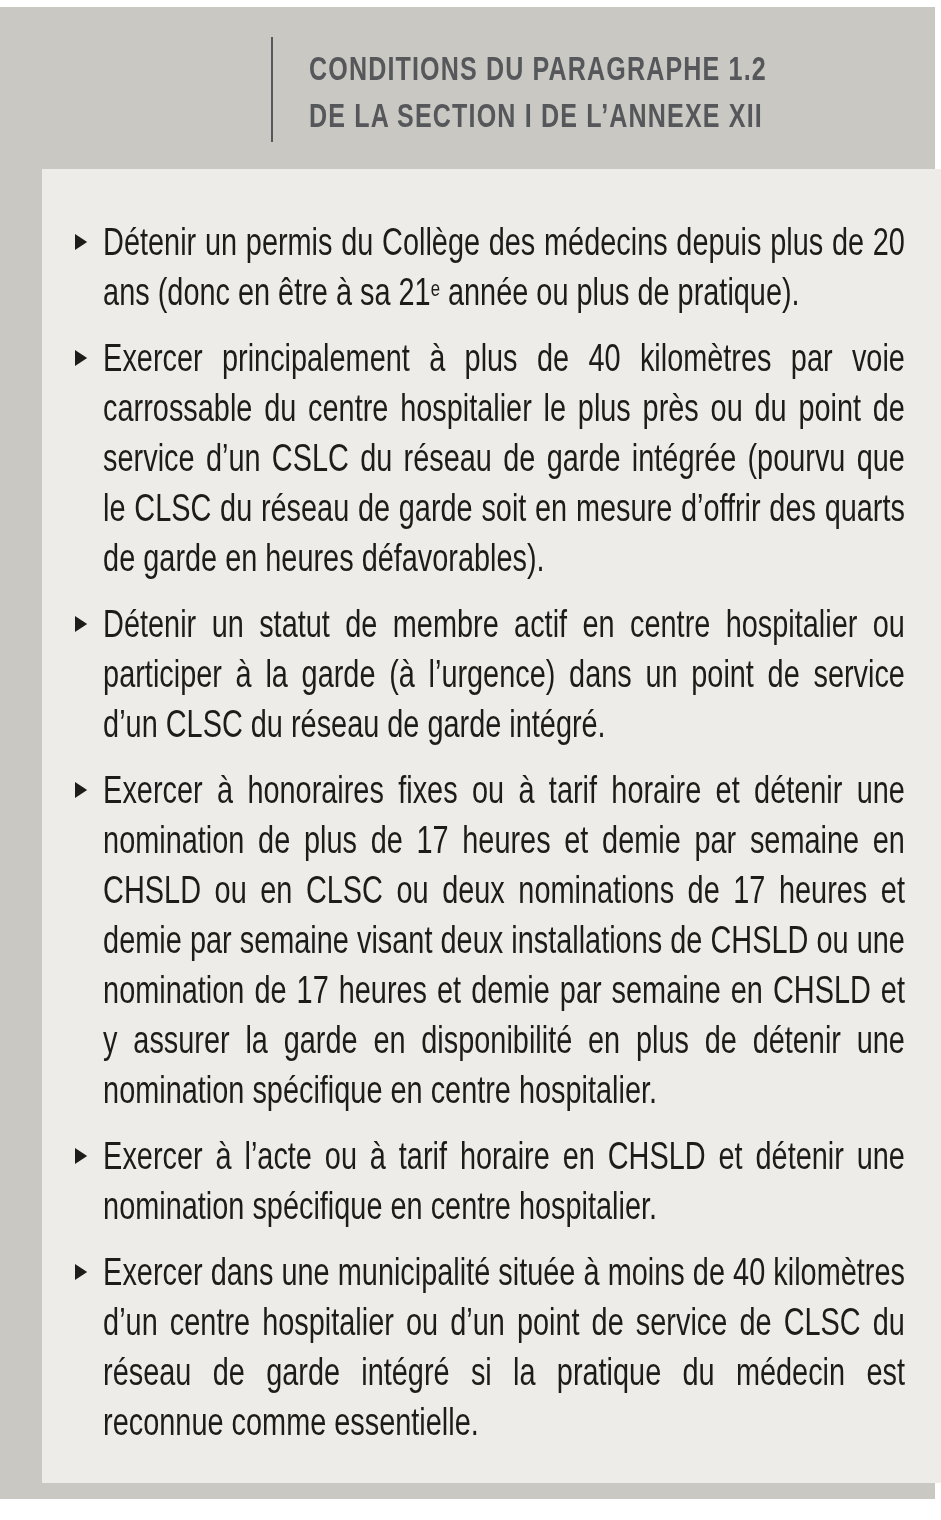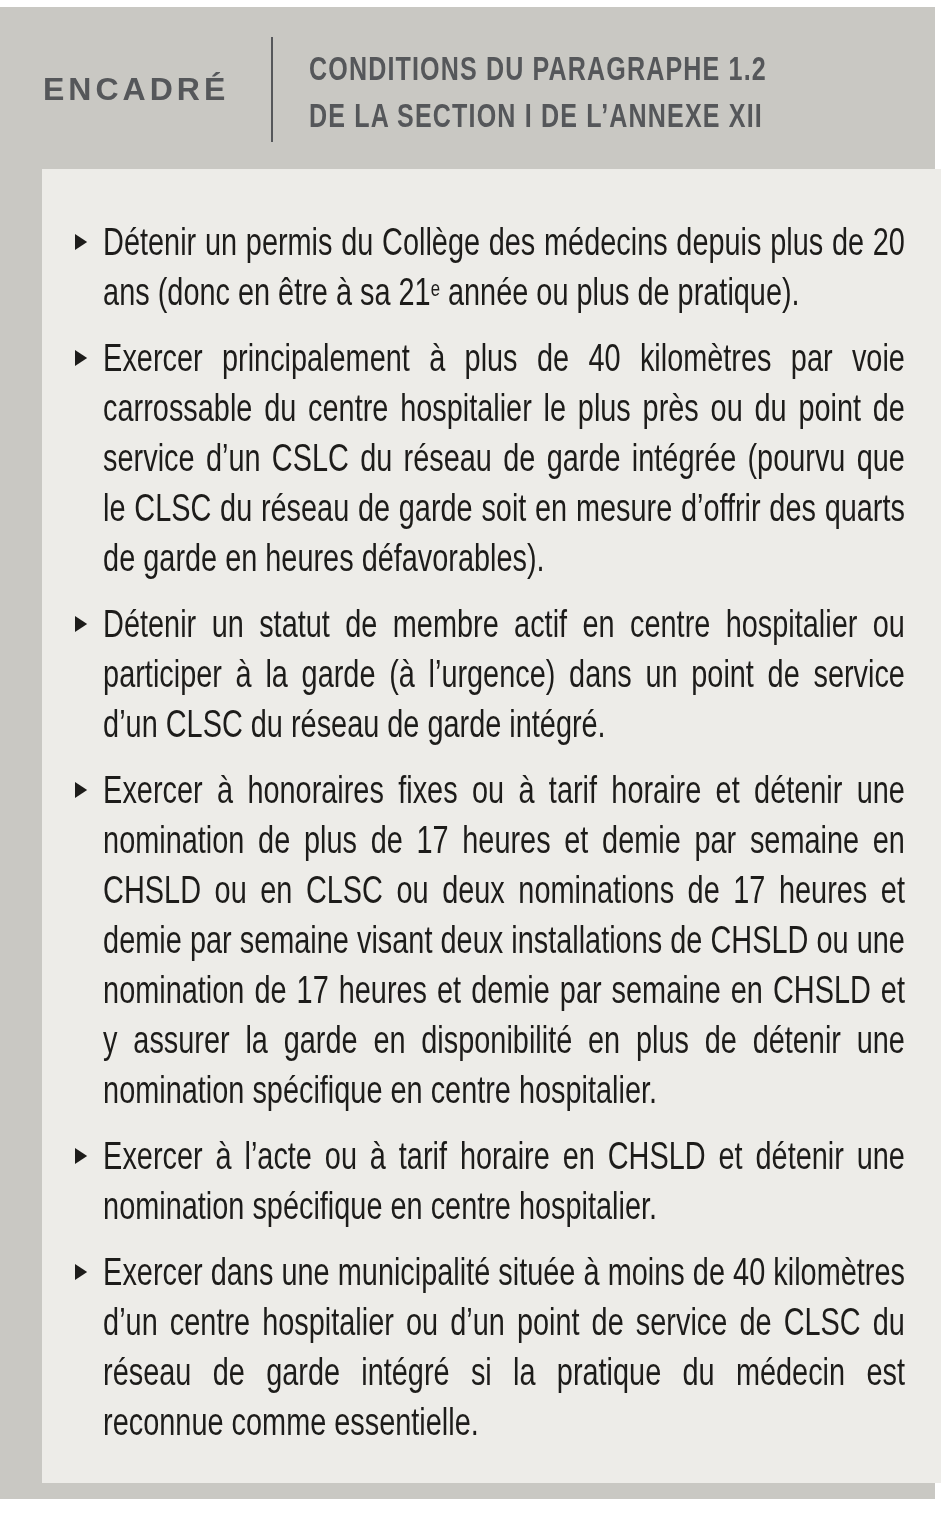--- a/index.html
+++ b/index.html
@@ -67,21 +67,20 @@
   .li-text sup{
     font-size:0.58em;line-height:0;vertical-align:0.42em;
   }
 </style>
 </head>
 <body>
 
 <div class="page">
   <div class="panel">
 
-    <div class="encadre">ENCADRÉ</div>
 
     <div class="divider"></div>
 
     <div class="title">
       <div>CONDITIONS DU PARAGRAPHE 1.2</div>
       <div>DE LA SECTION I DE L’ANNEXE XII</div>
     </div>
 
     <div class="box">
       <ul class="conditions">

